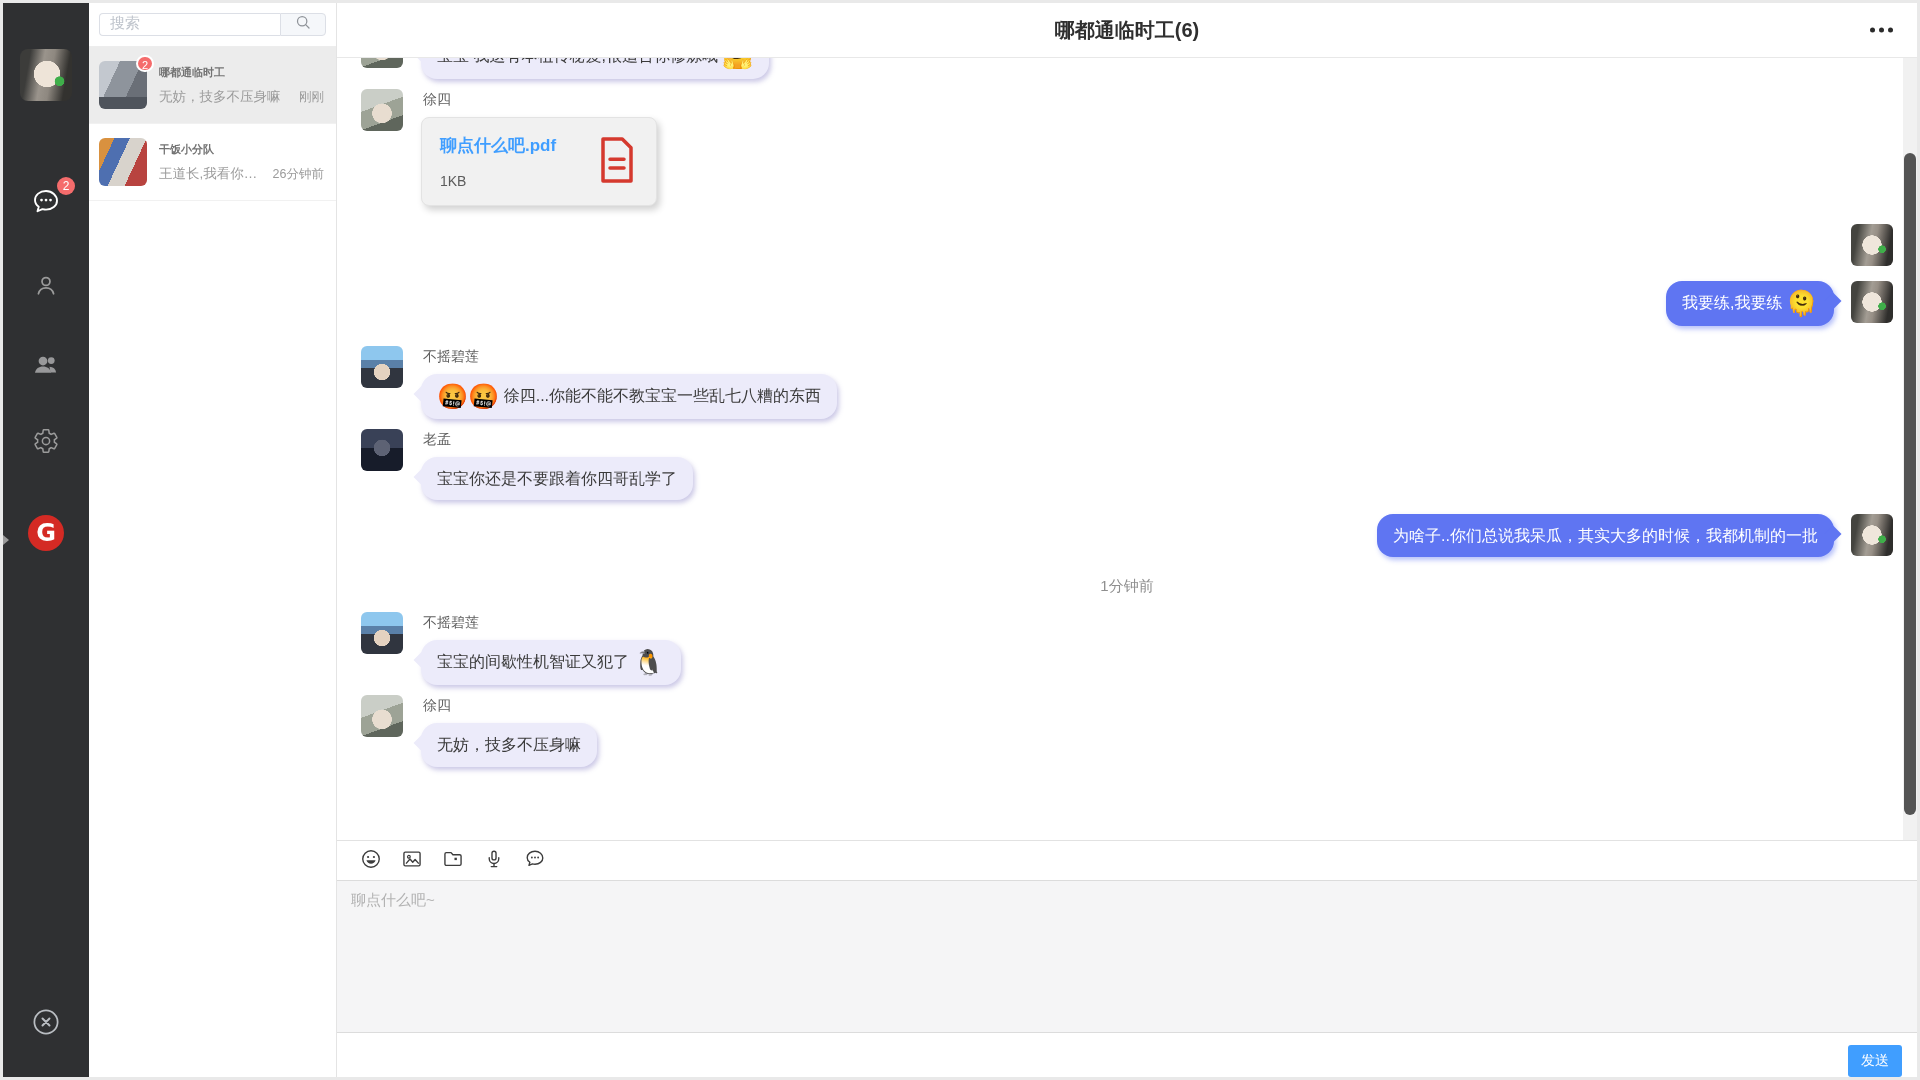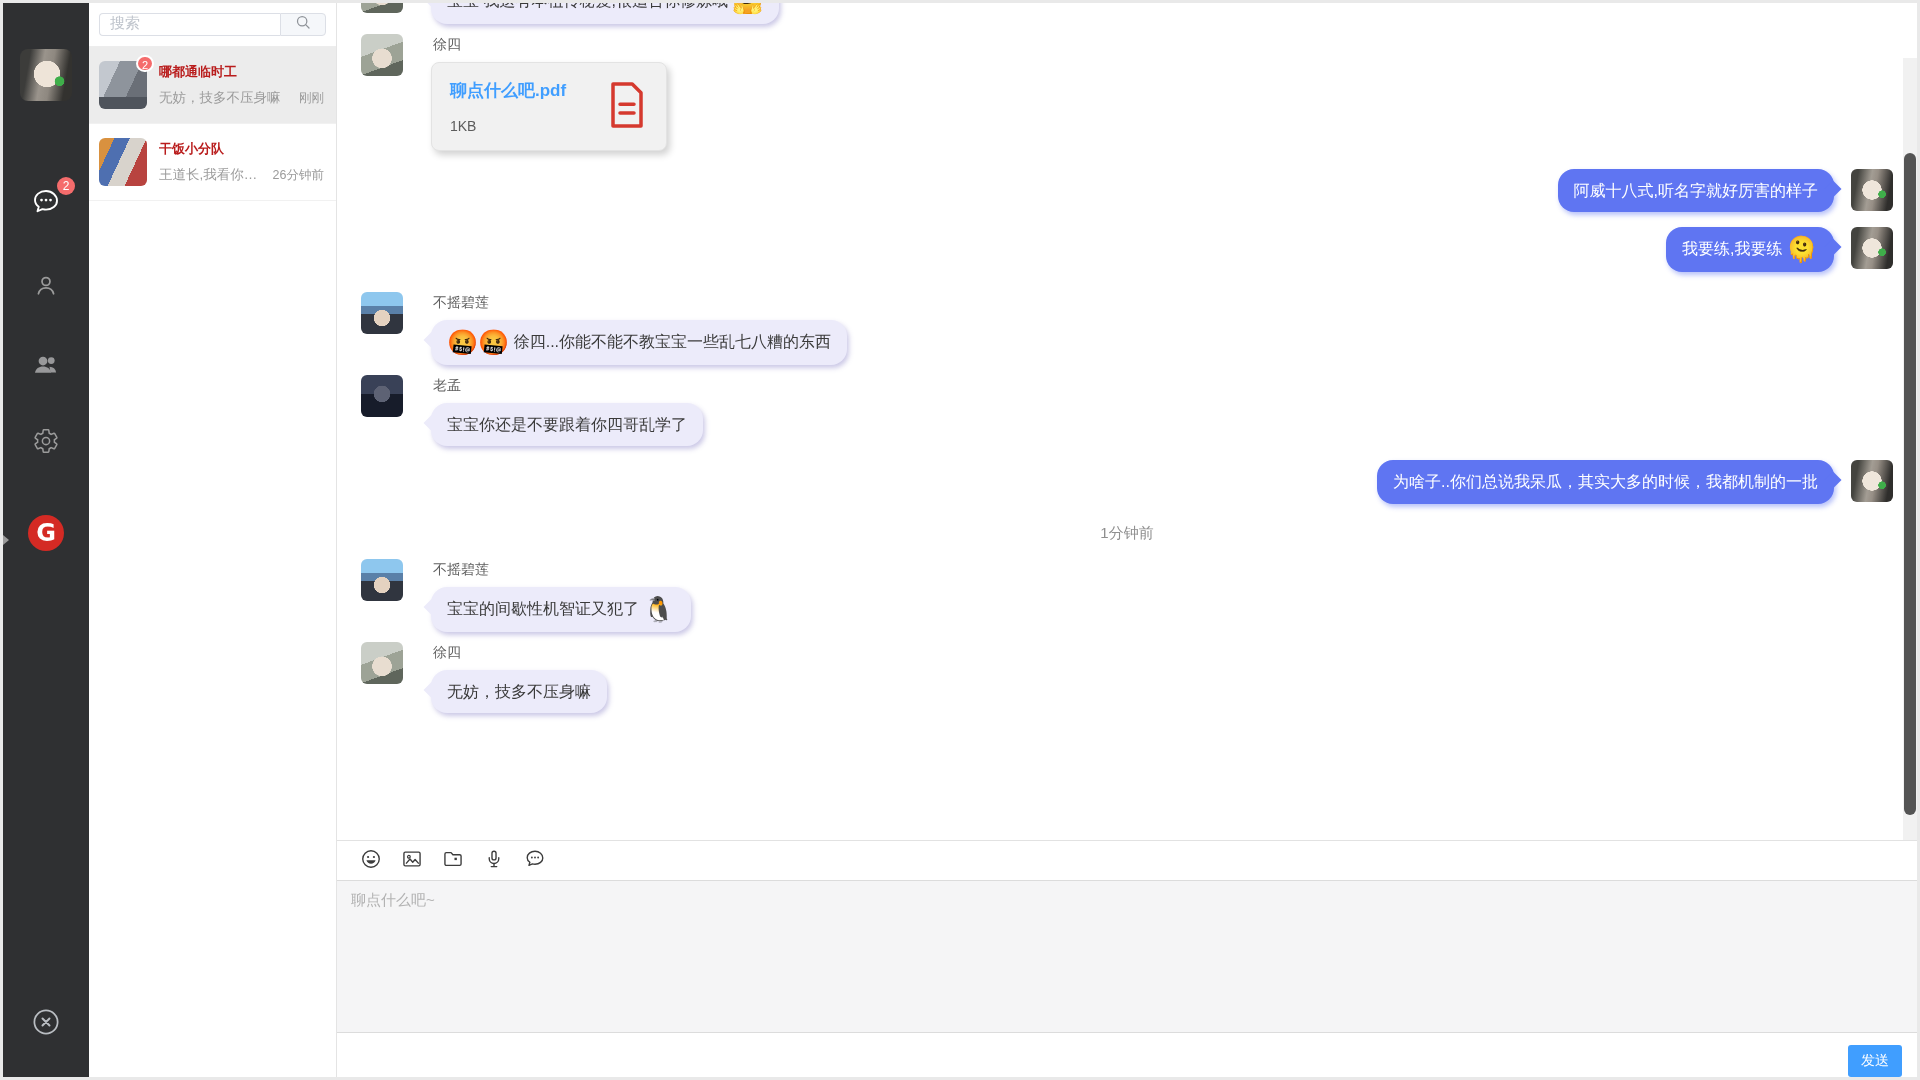--- a/index.html
+++ b/index.html
@@ -47,39 +47,39 @@
   .chat-item.selected { background: #ececec; }
   .li-avatar { width: 48px; height: 48px; border-radius: 6px; position: relative; flex-shrink: 0; }
   .li-avatar.g1 { background:
       linear-gradient(0deg, #4f545c 0 26%, transparent 26%),
       linear-gradient(115deg, #c3c8cf 0 30%, #8e949c 30% 62%, #6a6f77 62%); }
   .li-avatar.g2 { background:
       linear-gradient(115deg, #d9913f 0 22%, #4e6fb0 22% 44%, #d8d3cc 44% 68%, #b8433f 68%); }
   .li-badge { top: -6px; right: -7px; border: 2px solid #fff; min-width: 17px; height: 17px;
     line-height: 17px; font-size: 11px; }
   .li-info { flex: 1; min-width: 0; }
-  .li-name { font-size: 13px; font-weight: bold; color: #b91c1c; margin-bottom: 8px;
+  .li-name { font-size: 11px; font-weight: bold; color: #737373; margin-bottom: 8px;
     white-space: nowrap; overflow: hidden; }
   .li-row2 { display: flex; align-items: baseline; gap: 6px; }
   .li-preview { flex: 1; min-width: 0; font-size: 13.5px; color: #9b9b9b;
     white-space: nowrap; overflow: hidden; text-overflow: ellipsis; }
   .li-time { font-size: 12.5px; color: #9b9b9b; white-space: nowrap; }
 
   
   .main { flex: 1; display: flex; flex-direction: column; min-width: 0; position: relative; }
   .chat-header { height: 55px; border-bottom: 1px solid #e8e8e8; display: flex;
     align-items: center; justify-content: center; position: relative; flex-shrink: 0; }
   .chat-title { font-size: 20px; font-weight: bold; color: #2f2f2f; }
   .more-dots { position: absolute; right: 22px; top: 50%; transform: translateY(-50%);
     display: flex; gap: 4px; cursor: pointer; padding: 6px 2px; }
   .more-dots i { width: 5px; height: 5px; border-radius: 50%; background: #2b2b2b; }
 
   .messages { flex: 1; overflow: hidden; padding: 0 24px; position: relative; background: #fff; }
 
-  .msg-in { display: flex; gap: 28px; margin-bottom: 10px; }
+  .msg-in { display: flex; gap: 18px; margin-bottom: 10px; }
   .msg-avatar { width: 42px; height: 42px; border-radius: 6px; flex-shrink: 0; }
   .av-xusi { background:
       radial-gradient(circle at 50% 58%, #e8ddd0 0 30%, transparent 31%),
       linear-gradient(160deg, #cacec7 0 40%, #9da396 40% 72%, #5f665c 72%); }
   .av-bulian { background:
       radial-gradient(circle at 50% 62%, #e4d2c0 0 24%, transparent 25%),
       linear-gradient(180deg, #8ec7ee 0 34%, #5a80a8 34% 52%, #30353f 52%); }
   .av-laomeng { background:
       radial-gradient(circle at 50% 45%, #5d6274 0 26%, transparent 27%),
       linear-gradient(180deg, #394157 0 45%, #171c2a 45%); }
@@ -231,20 +231,28 @@
         <div class="li-name">干饭小分队</div>
         <div class="li-row2">
           <div class="li-preview">王道长,我看你才…</div>
           <div class="li-time">26分钟前</div>
         </div>
       </div>
     </div>
   </div>
 
   <div class="main">
+    <div class="chat-header">
+      <div class="chat-title">哪都通临时工(6)</div>
+      <div class="more-dots">
+          <i></i>
+          <i></i>
+          <i></i>
+        </div>
+    </div>
 
     <div class="messages">
 
       <div class="msg-in" style="margin-top:-32px">
         <div class="msg-avatar av-xusi"></div>
         <div class="msg-body">
           <div class="msg-sender"></div>
           <div class="bubble bubble-in"><span>宝宝 我这有本祖传秘笈,很适合你修炼哦 </span><span class="emoji">🤗</span></div>
         </div>
       </div>
@@ -262,21 +270,20 @@
               <svg width="42" height="50" viewBox="0 0 24 28">
                 <path d="M4 2h11l5 5v19H4z" fill="none" stroke="#d5392e" stroke-width="2" stroke-linejoin="round"></path>
                 <path d="M8 13.5h8M8 18.5h8" stroke="#d5392e" stroke-width="2" stroke-linecap="round"></path>
               </svg>
             </span>
           </div>
         </div>
       </div>
 
       <div class="msg-out" style="margin-top:18px">
-        <div class="bubble bubble-out"><span>阿威十八式,听名字就好厉害的样子</span></div>
         <div class="msg-avatar av-user"></div>
       </div>
 
       <div class="msg-out">
         <div class="bubble bubble-out"><span>我要练,我要练 </span><span class="emoji">🫠</span></div>
         <div class="msg-avatar av-user"></div>
       </div>
 
       <div class="msg-in" style="margin-top:20px">
         <div class="msg-avatar av-bulian"></div>

